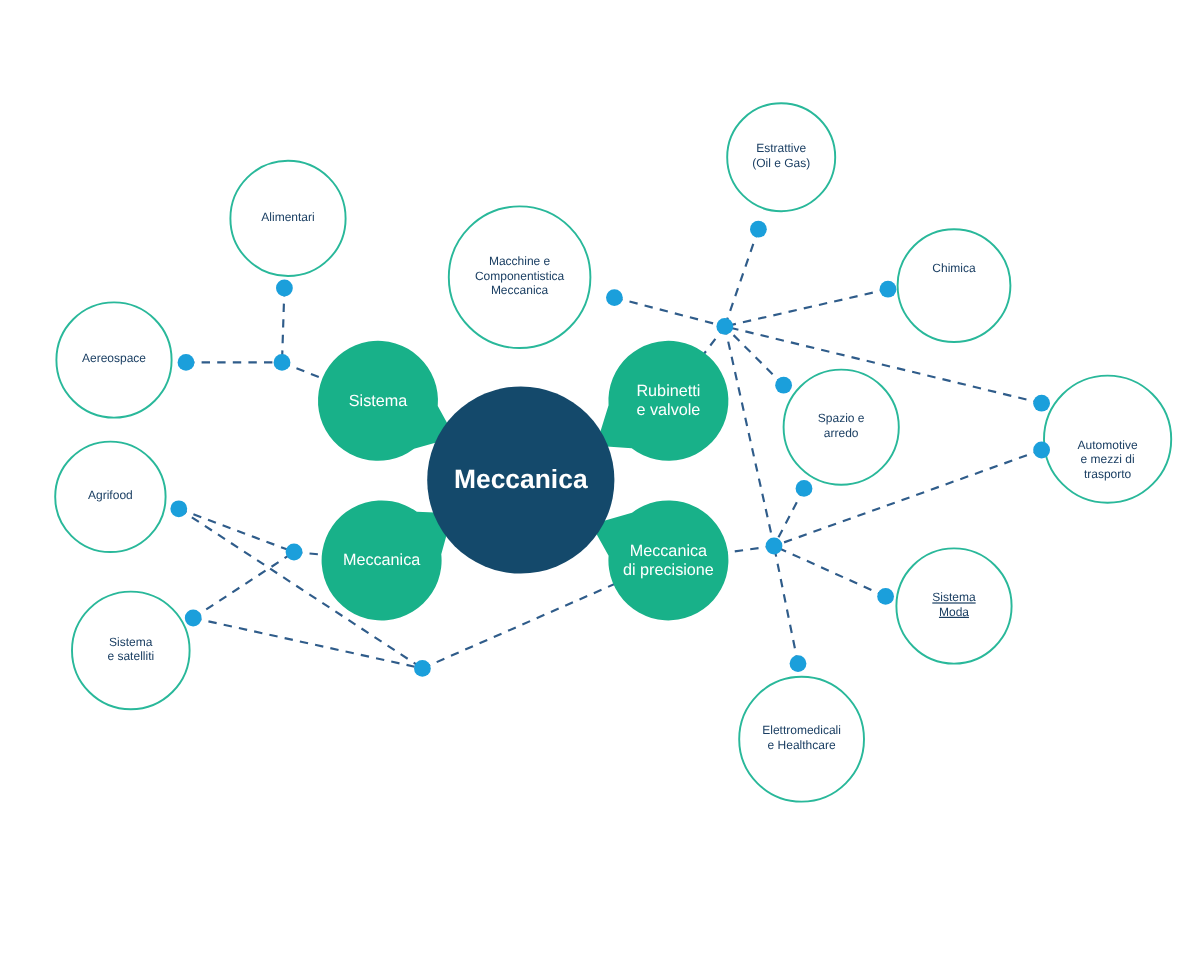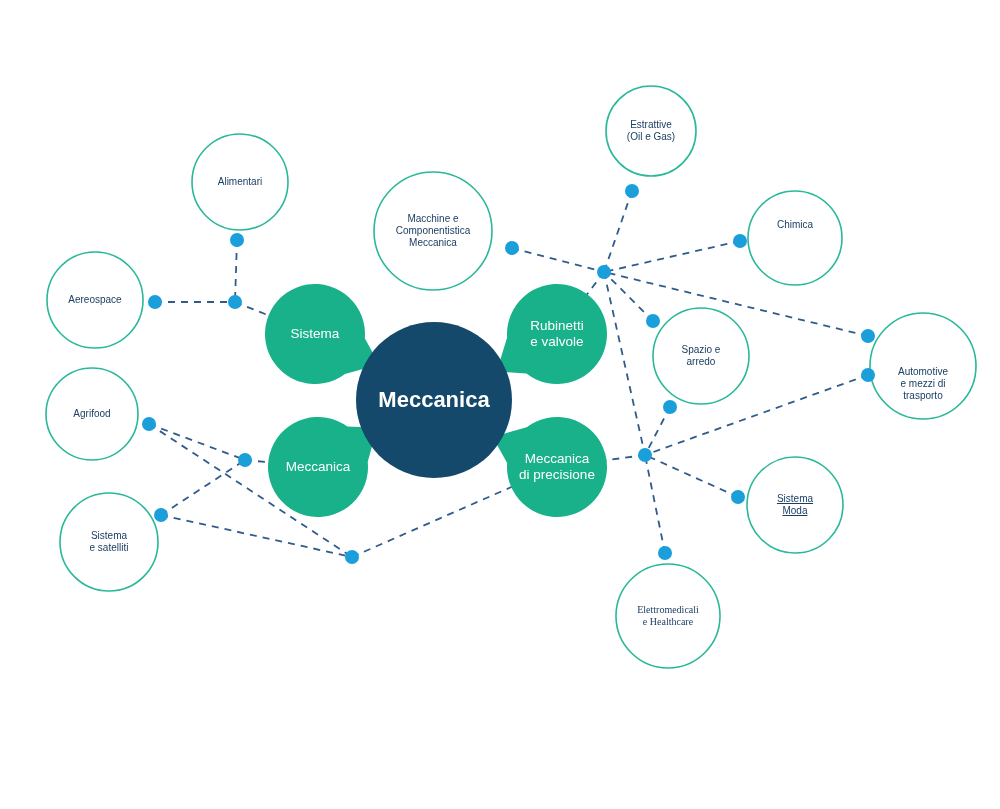--- a/index.html
+++ b/index.html
@@ -136,21 +136,21 @@
       <div class="node-label outer-label" style="left: 649.4px; top: 308px; width: 103.2px; height: 96px;">Spazio e
 arredo</div>
       <div class="node-label outer-label" style="left: 866.025px; top: 331px; width: 113.95px; height: 106px;">Automotive
 e mezzi di
 trasporto</div>
       <div class="node-label outer-label" style="left: 42.55px; top: 368px; width: 98.9px; height: 92px;">Agrifood</div>
       <div class="node-label outer-label" style="left: 743.4px; top: 457px; width: 103.2px; height: 96px; text-decoration: underline;">Sistema
 Moda</div>
       <div class="node-label outer-label" style="left: 56.325px; top: 493px; width: 105.35px; height: 98px;">Sistema
 e satelliti</div>
-      <div class="node-label outer-label" style="left: 612.1px; top: 564px; width: 111.8px; height: 104px; font-family: Liberation Serif, serif;">Elettromedicali
+      <div class="node-label outer-label" style="left: 612.1px; top: 564px; width: 111.8px; height: 104px;">Elettromedicali
 e Healthcare</div>
       <div class="node-label green-label" style="left: 265px; top: 284px; width: 100px; height: 100px;">Sistema</div>
       <div class="node-label green-label" style="left: 507px; top: 284px; width: 100px; height: 100px;">Rubinetti
 e valvole</div>
       <div class="node-label green-label" style="left: 268px; top: 417px; width: 100px; height: 100px;">Meccanica</div>
       <div class="node-label green-label" style="left: 507px; top: 417px; width: 100px; height: 100px;">Meccanica
 di precisione</div>
       <div class="node-label center-label" style="left: 356px; top: 322px; width: 156px; height: 156px;">Meccanica</div>
     </div>
 

